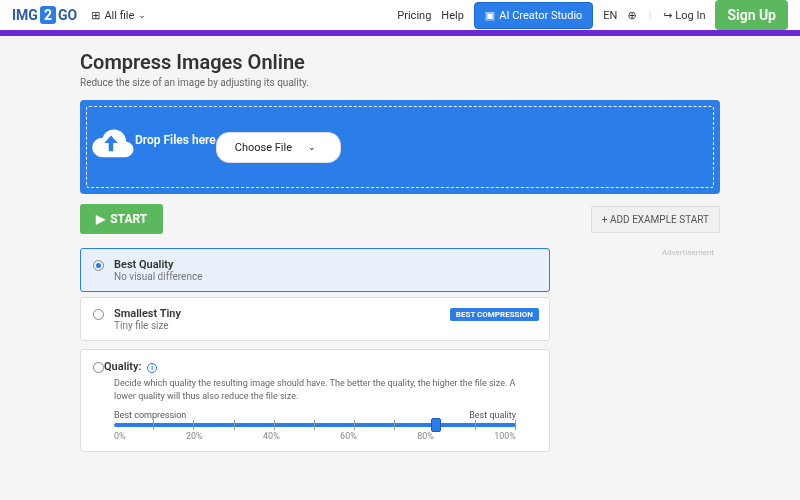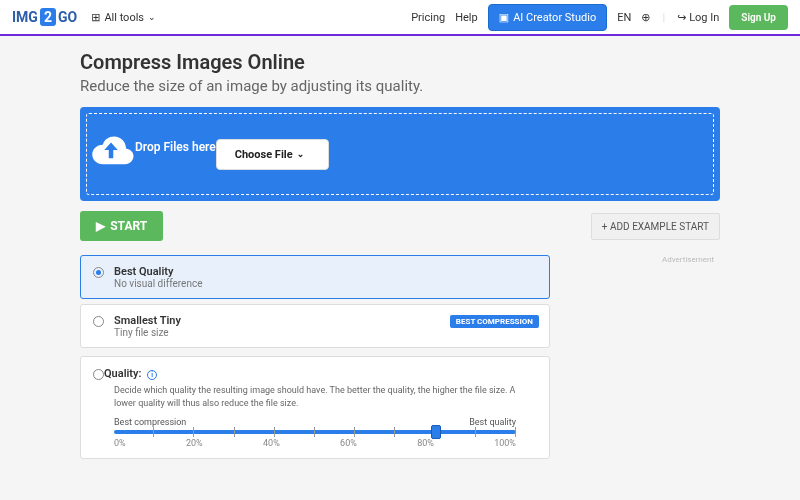--- a/index.html
+++ b/index.html
@@ -1,34 +1,34 @@
 <!DOCTYPE html>
 <html><head>
 <meta charset="utf-8">
 <style>
 *{margin:0;padding:0;box-sizing:border-box;font-family:-apple-system,BlinkMacSystemFont,"Segoe UI",Roboto,Arial,sans-serif}
 body{background:#f5f5f5;width:800px;height:500px;overflow:hidden;font-size:11px}
-.header{background:#fff;height:36px;display:flex;align-items:center;padding:0 12px;border-bottom:2px solid #6d28d9}
+.header{background:#fff;height:36px;display:flex;align-items:center;padding:0 12px;border-bottom:6px solid #6d28d9}
 .logo{display:flex;align-items:center;font-weight:700;font-size:14px;color:#2b5da8}
 .logo-badge{background:#2b7de9;color:#fff;padding:1px 4px;border-radius:3px;margin:0 2px}
 .all-tools{margin-left:14px;display:flex;align-items:center;gap:4px;color:#333;font-size:11px;cursor:pointer}
 .header-right{margin-left:auto;display:flex;align-items:center;gap:10px}
 .hlink{color:#333;font-size:11px;cursor:pointer}
 .ai-btn{background:#2b7de9;color:#fff;padding:6px 10px;border-radius:4px;font-size:11px;display:flex;align-items:center;gap:4px;cursor:pointer;border:1px solid #1a6ad0}
 .lang{color:#333;font-size:11px;display:flex;align-items:center;gap:10px;cursor:pointer}
 .login{color:#333;font-size:11px;cursor:pointer}
-.signup{background:#5cb85c;color:#fff;padding:7px 12px;border-radius:4px;font-size:10px;font-weight:600;cursor:pointer}
+.signup{background:#5cb85c;color:#fff;padding:7px 12px;border-radius:4px;font-size:14px;font-weight:600;cursor:pointer}
 .container{padding:14px 80px 0}
 .title{font-size:20px;font-weight:600;color:#333;margin-bottom:3px}
-.subtitle{font-size:15px;color:#666;margin-bottom:12px}
+.subtitle{font-size:10px;color:#666;margin-bottom:12px}
 .dropzone{background:#2b7de9;border-radius:4px;padding:6px}
 .dropzone-inner{border:1px dashed #fff;border-radius:3px;padding:18px 0;display:flex;flex-direction:row;align-items:center}
 .cloud-icon{width:48px;height:36px;margin-bottom:8px}
 .drop-text{color:#fff;font-size:12px;font-weight:600;margin-bottom:14px}
-.choose-file{background:#fff;color:#222;padding:8px 24px 8px 18px;border-radius:4px;font-size:11px;font-weight:700;display:flex;align-items:center;gap:4px;cursor:pointer;border:1px solid #ddd}
+.choose-file{background:#fff;color:#222;padding:8px 24px 8px 18px;border-radius:13px;font-size:11px;font-weight:400;display:flex;align-items:center;gap:16px;cursor:pointer;border:1px solid #ddd}
 .action-row{display:flex;align-items:center;margin-top:10px;margin-bottom:14px}
 .start-btn{background:#5cb85c;color:#fff;padding:8px 16px;border-radius:3px;font-size:12px;font-weight:700;display:flex;align-items:center;gap:5px;cursor:pointer}
 .add-example{margin-left:auto;background:#f0f0f0;color:#555;padding:7px 10px;font-size:10px;cursor:pointer;border:1px solid #ddd;border-radius:2px}
 .options-wrap{display:flex;gap:14px}
 .options-col{flex:1;max-width:470px}
 .ad-label{width:150px;text-align:right;font-size:8px;color:#bbb}
 .option-card{background:#fff;border:1px solid #ddd;border-radius:3px;padding:9px 12px;display:flex;align-items:flex-start;gap:10px;margin-bottom:5px;position:relative;cursor:pointer}
 .option-card.selected{background:#e8f0fb;border-color:#2b7de9}
 .radio{width:11px;height:11px;border:1px solid #888;border-radius:50%;margin-top:2px;flex-shrink:0;display:flex;align-items:center;justify-content:center}
 .radio.checked::after{content:"";width:5px;height:5px;background:#2b7de9;border-radius:50%}
@@ -51,21 +51,21 @@
 <body>
 
 <div class="header">
   <div class="logo">
     <span>IMG</span>
     <span class="logo-badge">2</span>
     <span>GO</span>
   </div>
   <div class="all-tools">
     <span>⊞</span>
-    <span>All tools</span>
+    <span>All file</span>
     <span class="chev">⌄</span>
   </div>
   <div class="header-right">
     <span class="hlink">Pricing</span>
     <span class="hlink">Help</span>
     <div class="ai-btn">
       <span>▣</span>
       <span>AI Creator Studio</span>
     </div>
     <div class="lang">

